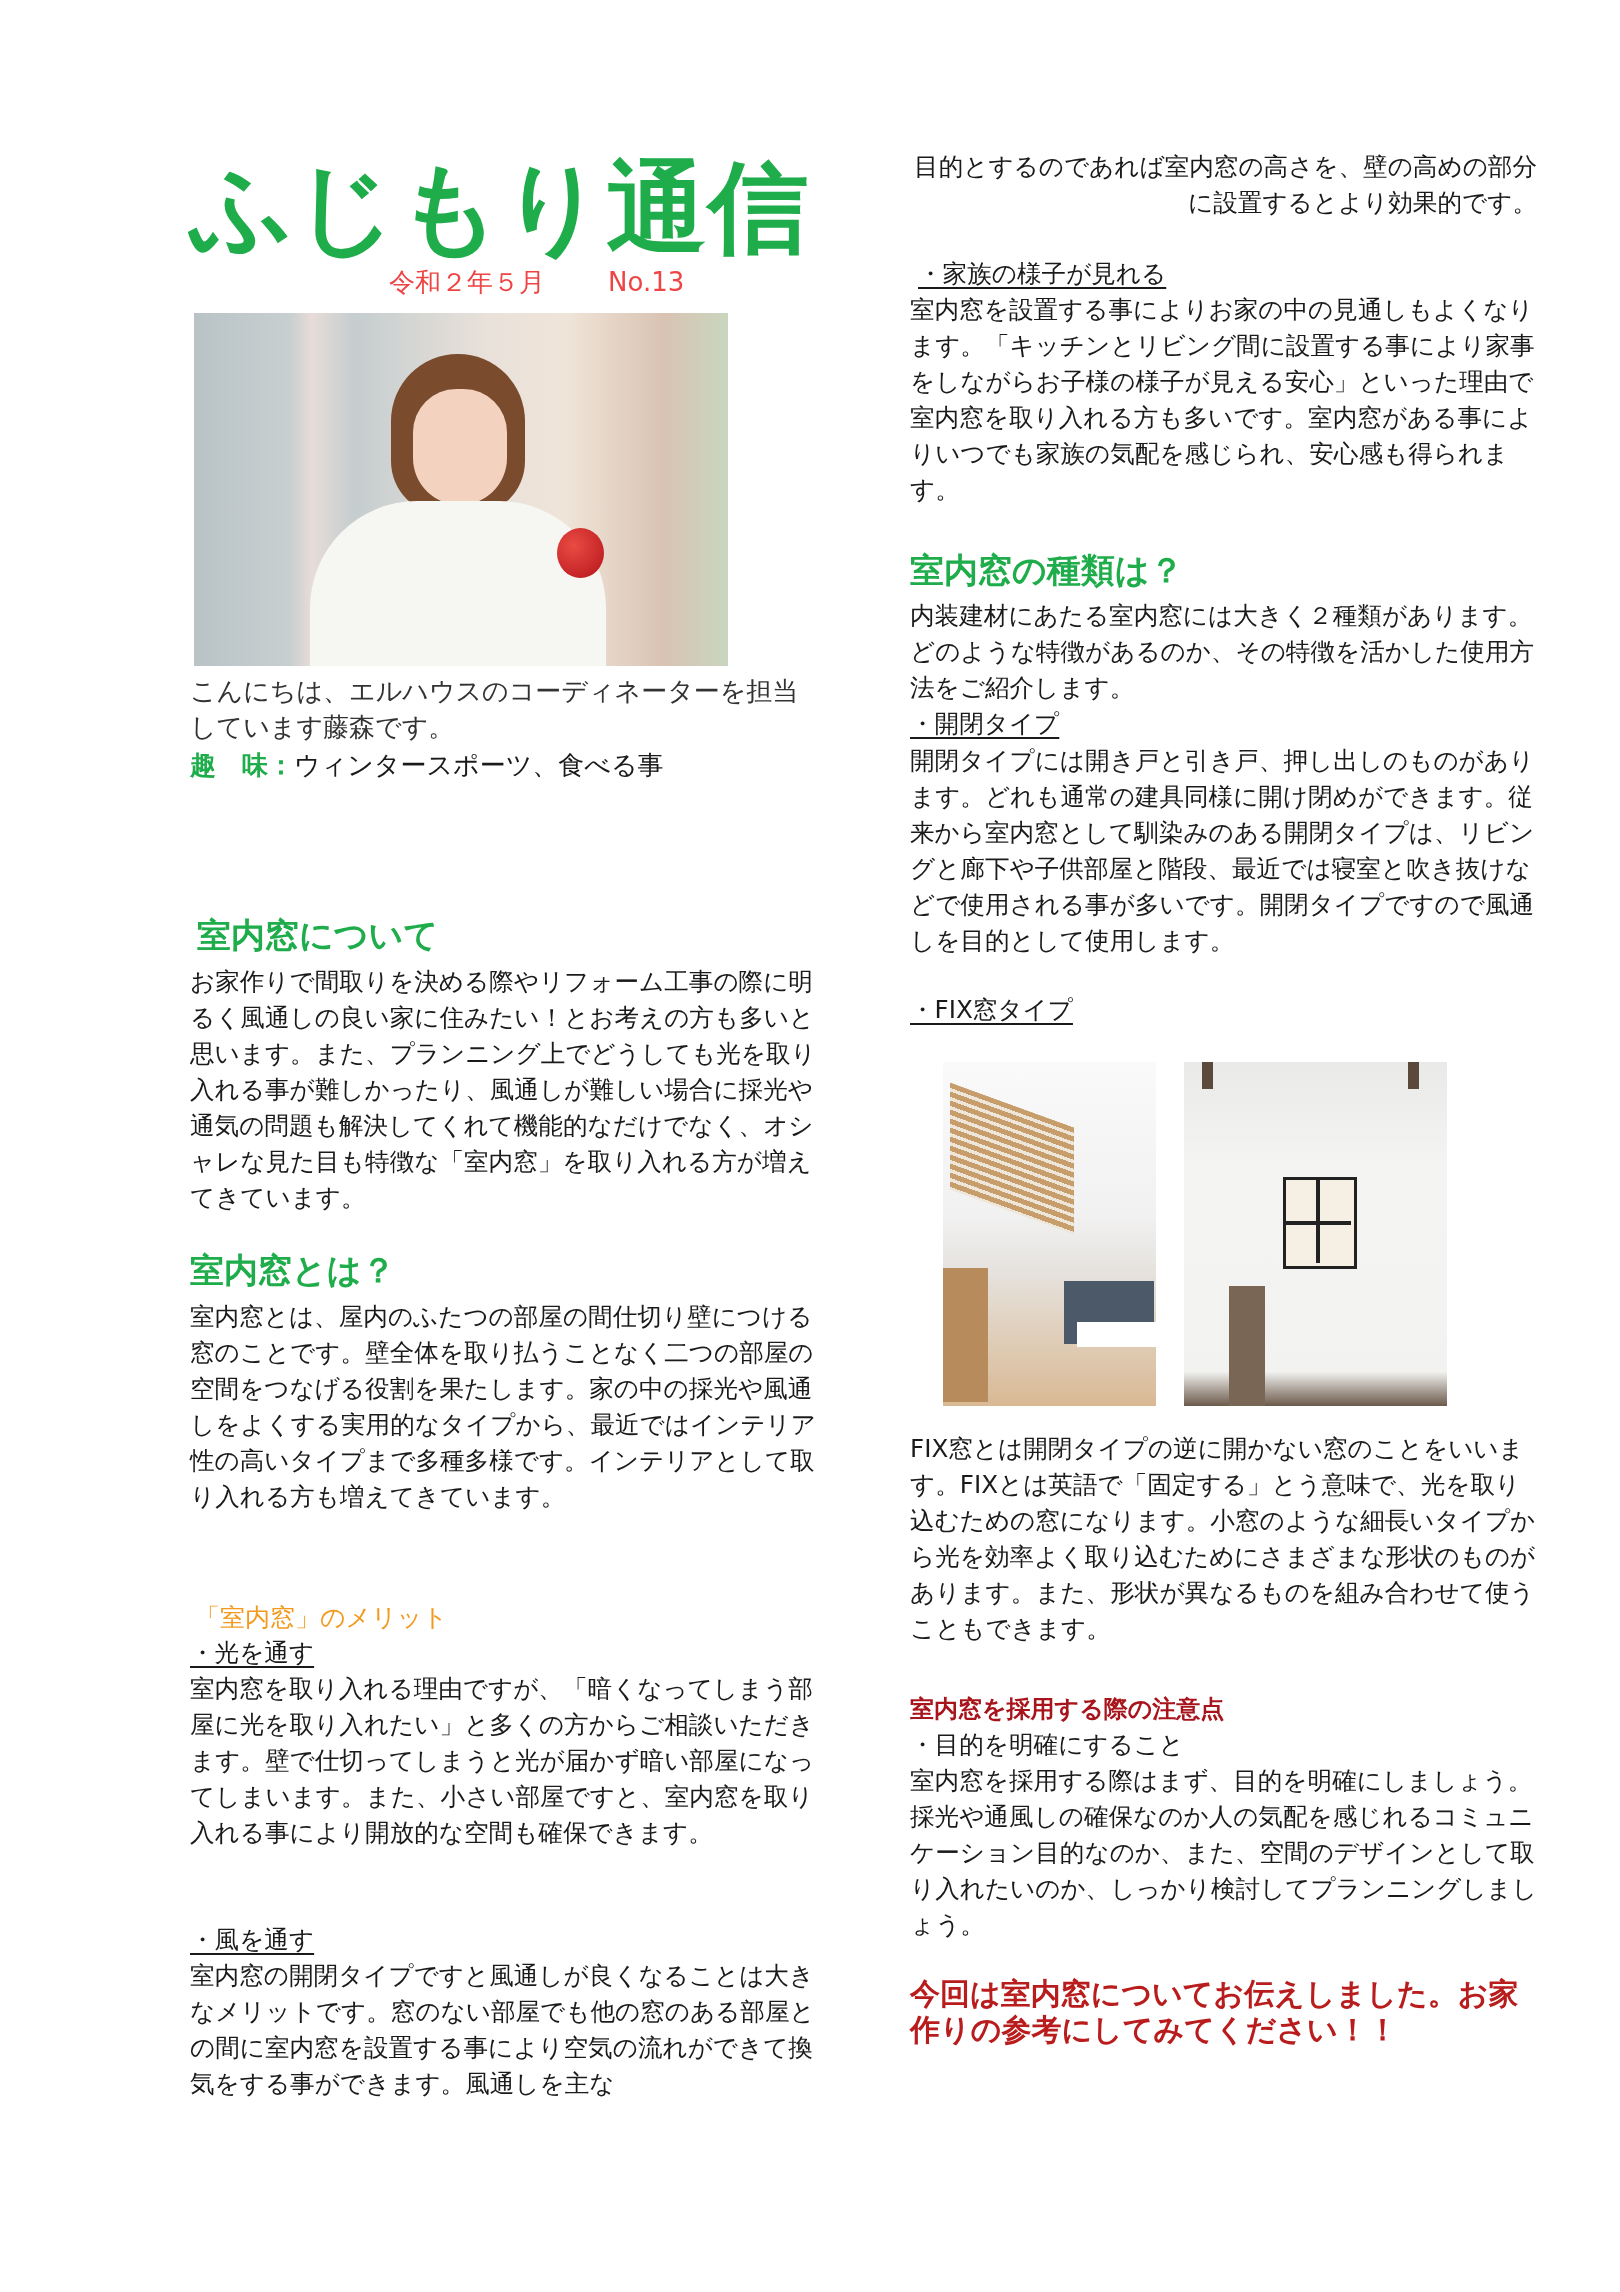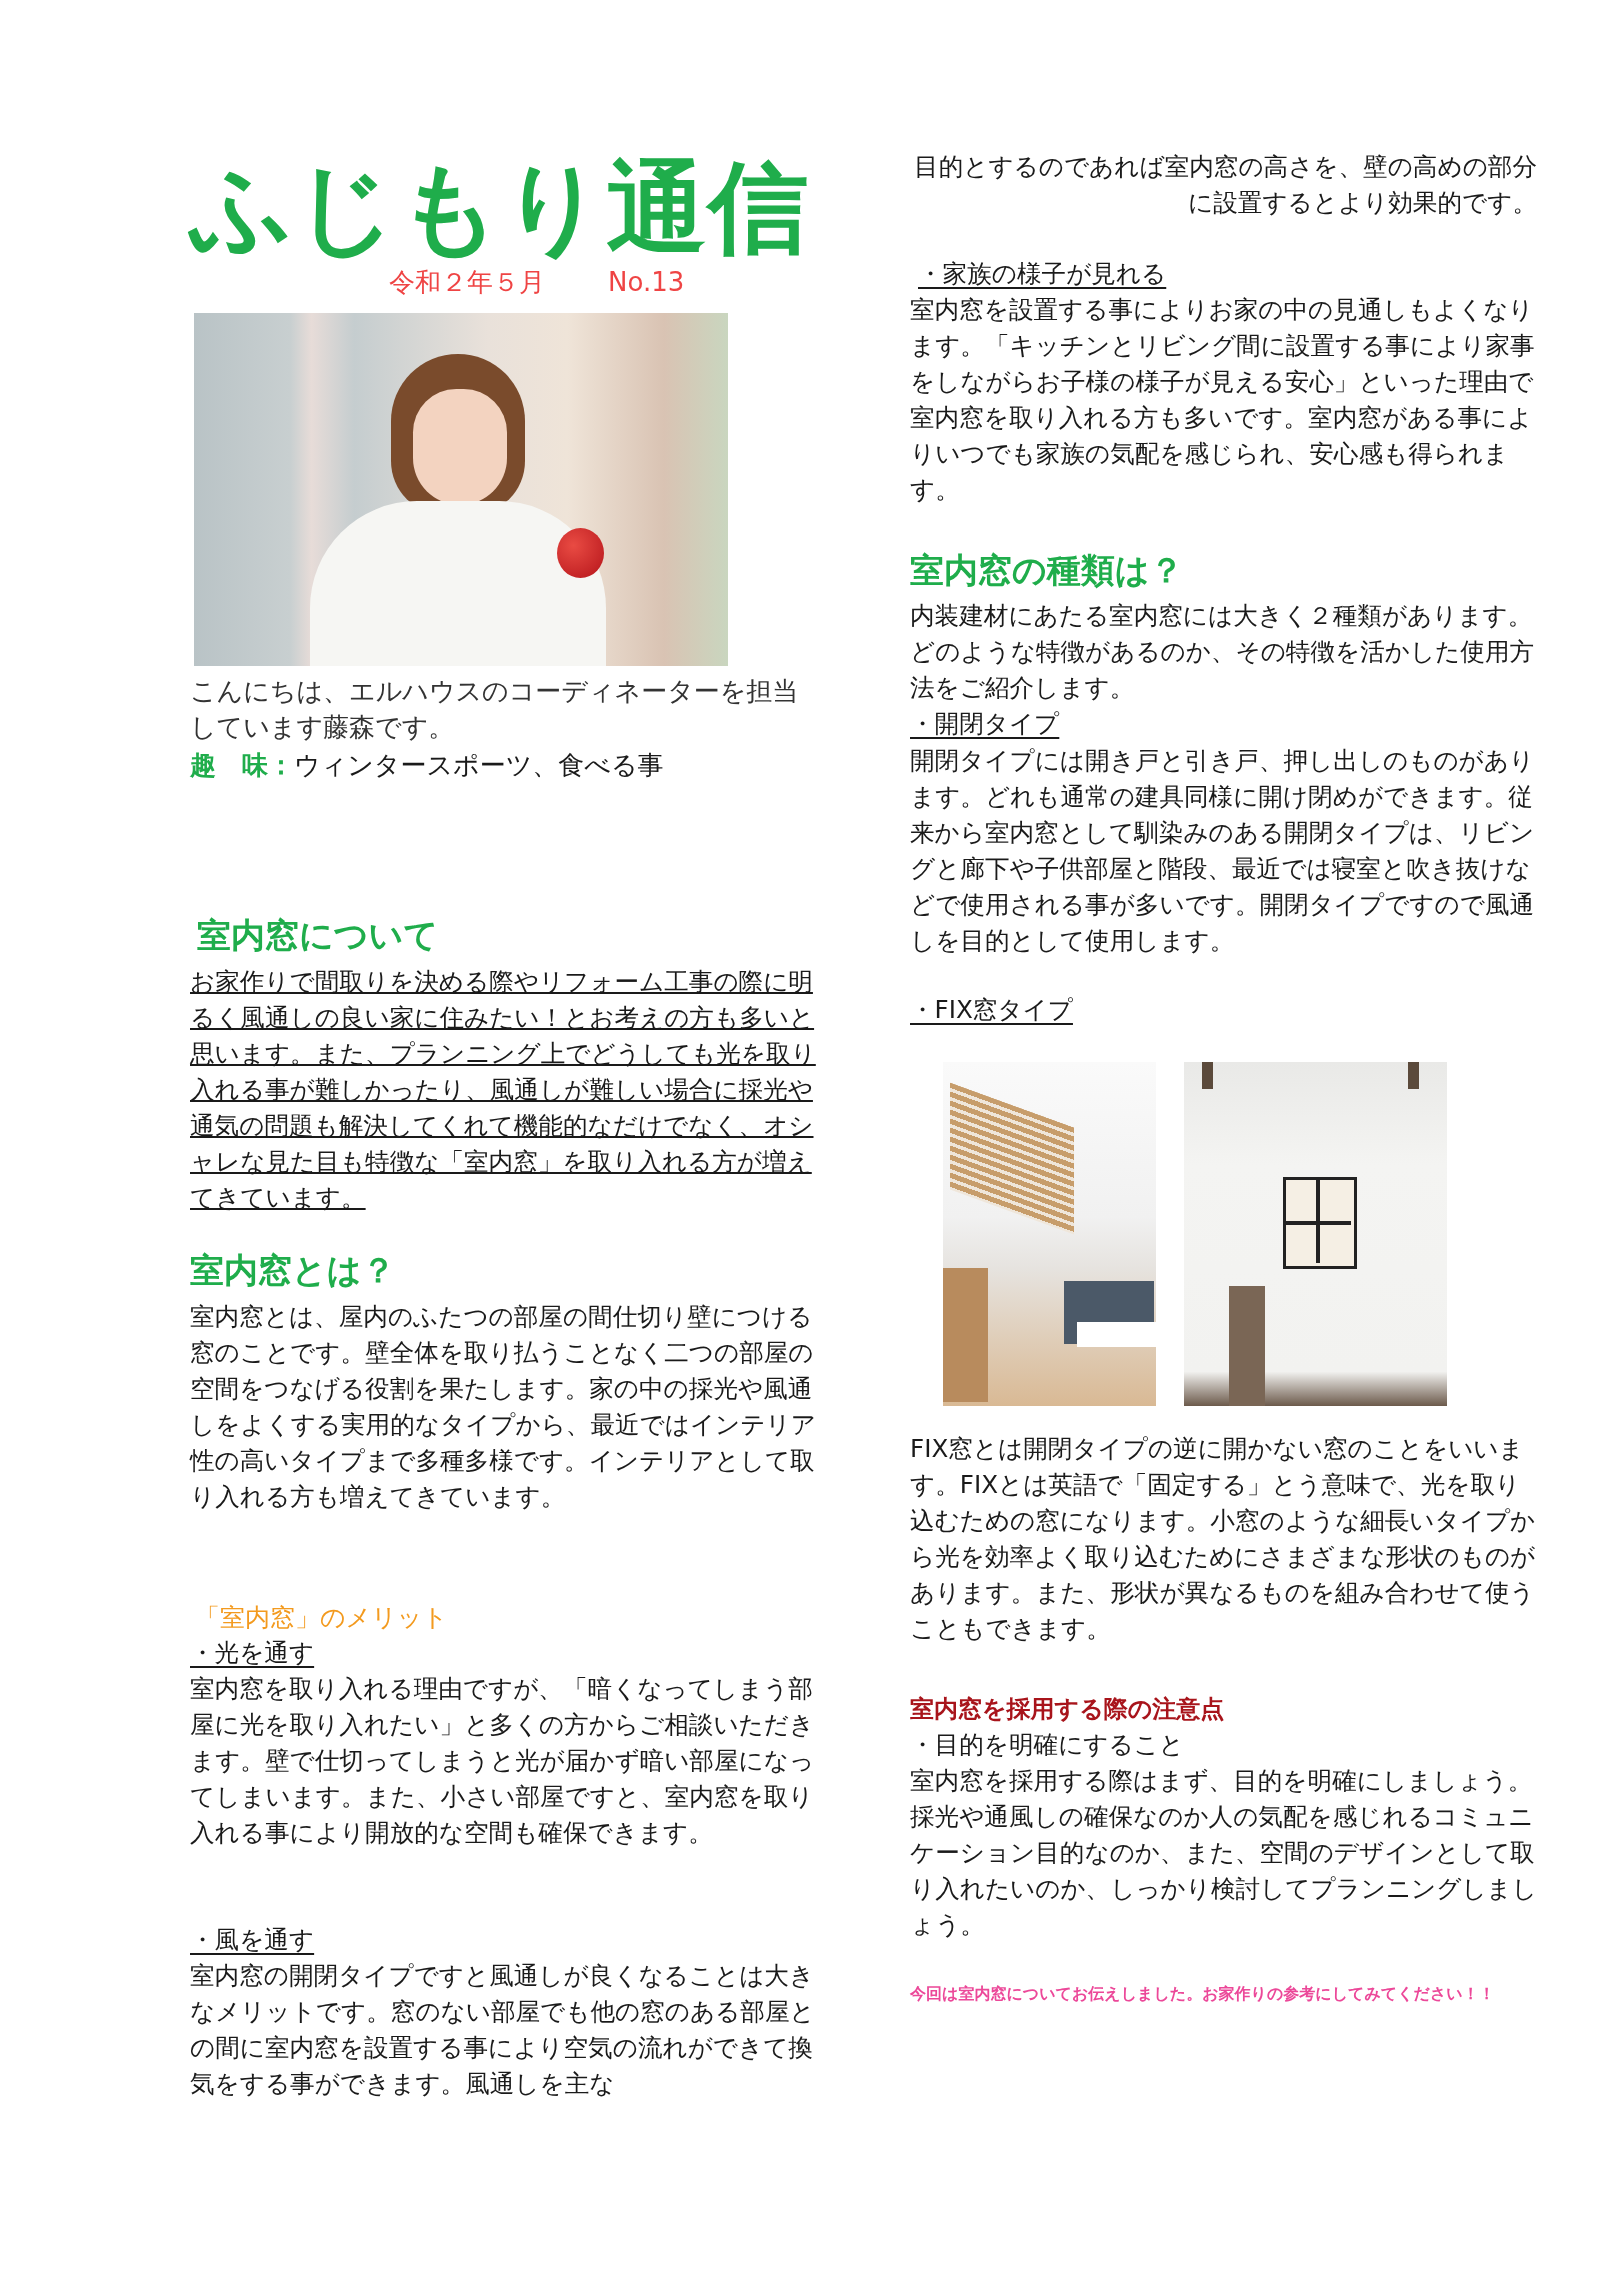--- a/index.html
+++ b/index.html
@@ -10,21 +10,21 @@
            letter-spacing:1.8px; line-height:116px; white-space:nowrap; }
   .issue { left:389px; top:265px; font-size:26px; color:#ef4444; white-space:nowrap; }
   .issue .no { margin-left:63px; }
   .photo { overflow:hidden; }
   .body-text { font-size:24.6px; line-height:36px; color:#1a1a1a; }
   .col-left { left:190px; width:627px; }
   .col-right { left:910px; width:627px; }
   .h-green { font-size:34px; font-weight:bold; color:#1fad4b; line-height:45px; white-space:nowrap; }
   .h-orange { font-size:25px; color:#f39a1e; line-height:36px; white-space:nowrap; }
   .h-red { font-size:24px; font-weight:bold; color:#a8141b; line-height:36px; white-space:nowrap; }
-  .closing { font-size:16px; font-weight:bold; color:#ec4899; line-height:36px; }
+  .closing { font-size:30px; font-weight:bold; color:#b91c1c; line-height:36px; }
   .sub { text-decoration:underline; text-underline-offset:5.4px; text-decoration-thickness:1.8px; white-space:nowrap; }
   .profile-row { white-space:nowrap; font-size:26px; line-height:36px; }
   .profile-row .lbl { color:#1fad4b; font-weight:bold; display:inline-block; }
   .intro { font-size:26px; line-height:36px; color:#333; }
   p { margin:0; }
 </style>
 </head>
 <body>
 
 <div class="abs title">ふじもり通信</div>
@@ -40,21 +40,21 @@
 </div>
 
 <div class="abs col-left intro" style="top:673px; width:618px;">こんにちは、エルハウスのコーディネーターを担当しています藤森です。</div>
 <div class="abs col-left" style="top:747px;">
   <div class="profile-row">
     <span class="lbl">趣　味：</span><span>ウィンタースポーツ、食べる事</span>
   </div>
 </div>
 
 <div class="abs col-left h-green" style="top:913px; left:197px;">室内窓について</div>
-<p class="abs col-left body-text" style="top:964px;text-decoration:underline;">お家作りで間取りを決める際やリフォーム工事の際に明るく風通しの良い家に住みたい！とお考えの方も多いと思います。また、プランニング上でどうしても光を取り入れる事が難しかったり、風通しが難しい場合に採光や通気の問題も解決してくれて機能的なだけでなく、オシャレな見た目も特徴な「室内窓」を取り入れる方が増えてきています。</p>
+<p class="abs col-left body-text" style="top:964px;">お家作りで間取りを決める際やリフォーム工事の際に明るく風通しの良い家に住みたい！とお考えの方も多いと思います。また、プランニング上でどうしても光を取り入れる事が難しかったり、風通しが難しい場合に採光や通気の問題も解決してくれて機能的なだけでなく、オシャレな見た目も特徴な「室内窓」を取り入れる方が増えてきています。</p>
 
 <div class="abs col-left h-green" style="top:1248px;">室内窓とは？</div>
 <p class="abs col-left body-text" style="top:1299px;">室内窓とは、屋内のふたつの部屋の間仕切り壁につける窓のことです。壁全体を取り払うことなく二つの部屋の空間をつなげる役割を果たします。家の中の採光や風通しをよくする実用的なタイプから、最近ではインテリア性の高いタイプまで多種多様です。インテリアとして取り入れる方も増えてきています。</p>
 
 <div class="abs col-left h-orange" style="top:1600px; left:195px;">「室内窓」のメリット</div>
 <div class="abs col-left body-text sub" style="top:1635px;">・光を通す</div>
 <p class="abs col-left body-text" style="top:1671px;">室内窓を取り入れる理由ですが、「暗くなってしまう部屋に光を取り入れたい」と多くの方からご相談いただきます。壁で仕切ってしまうと光が届かず暗い部屋になってしまいます。また、小さい部屋ですと、室内窓を取り入れる事により開放的な空間も確保できます。</p>
 
 <div class="abs col-left body-text sub" style="top:1922px;">・風を通す</div>
 <p class="abs col-left body-text" style="top:1958px;">室内窓の開閉タイプですと風通しが良くなることは大きなメリットです。窓のない部屋でも他の窓のある部屋との間に室内窓を設置する事により空気の流れができて換気をする事ができます。風通しを主な</p>

